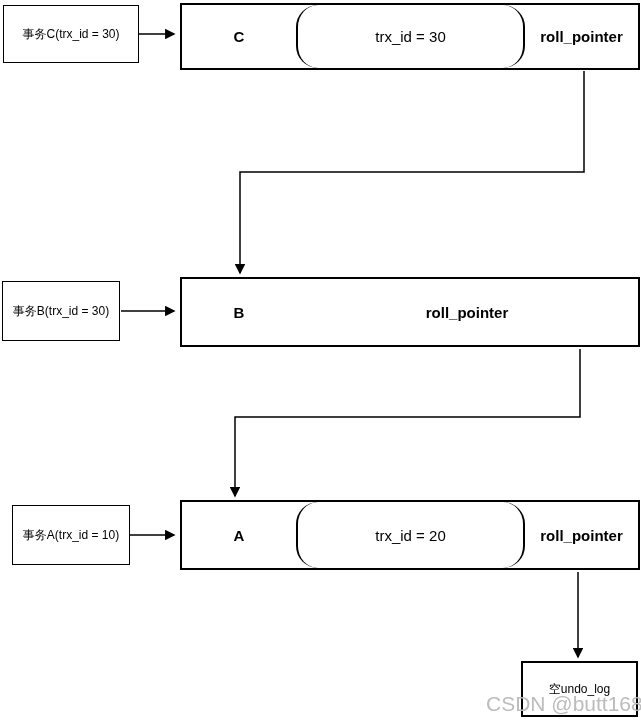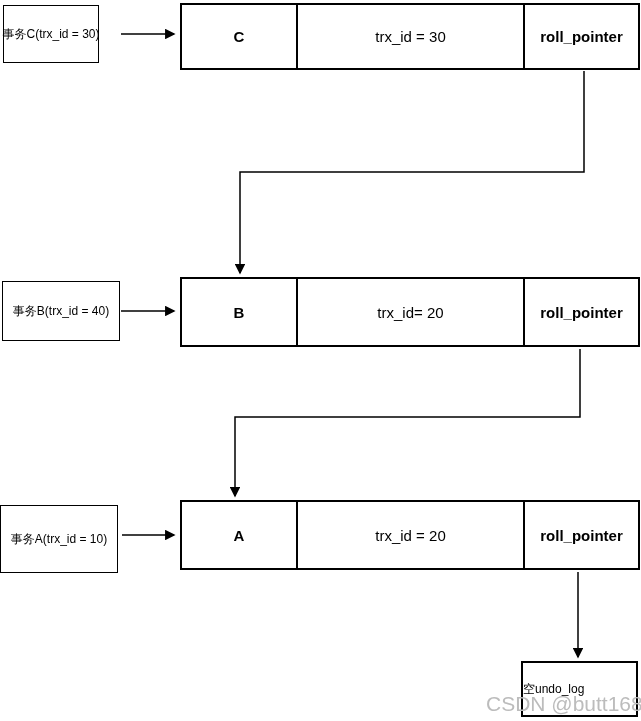--- a/index.html
+++ b/index.html
@@ -25,23 +25,23 @@
     position:absolute;
     border:1.5px solid var(--line-color);
     background:var(--bg-color);
     display:flex;
     align-items:center;
     justify-content:center;
     font-size:12px;
     white-space:nowrap;
     box-sizing:border-box;
   }
-  .txn-c{left:3px;top:5px;width:96px;height:58px;}
+  .txn-c{left:3px;top:5px;width:136px;height:58px;}
   .txn-b{left:2px;top:281px;width:118px;height:60px;}
-  .txn-a{left:0;top:505px;width:118px;height:68px;}
+  .txn-a{left:12px;top:505px;width:118px;height:60px;}
   
   .vrow{
     position:absolute;
     left:180px;
     width:460px;
     border:2px solid var(--line-color);
     background:var(--bg-color);
     display:flex;
     box-sizing:border-box;
   }
@@ -50,30 +50,31 @@
   .row-a{top:500px;height:70px;}
   .cell{
     display:flex;
     align-items:center;
     justify-content:center;
     font-size:15px;
     box-sizing:border-box;
     white-space:nowrap;
   }
   .cell-name{width:114px;font-weight:bold;}
-  .cell-trx{width:229px;border-left:2px solid var(--line-color);border-right:2px solid var(--line-color);}
+  .cell-trx{width:229px;border-left:2px solid var(--line-color);border-right:2px solid var(--line-color);border-radius:22px;}
   .cell-ptr{flex:1;font-weight:bold;}
   
   .undo-box{
     position:absolute;
     left:521px;top:661px;width:117px;height:56px;
     border:2px solid var(--line-color);
     background:var(--bg-color);
     display:flex;
     align-items:center;
+    justify-content:center;
     font-size:12px;
     box-sizing:border-box;
   }
   
   svg.connectors{
     position:absolute;
     left:0;top:0;
     width:641px;height:721px;
     pointer-events:none;
   }
@@ -110,35 +111,34 @@
     <line x1="122" y1="535" x2="174" y2="535" marker-end="url(#arrow)"></line>
     <polyline points="584,71 584,172 240,172 240,273" marker-end="url(#arrow)"></polyline>
     <polyline points="580,349 580,417 235,417 235,496" marker-end="url(#arrow)"></polyline>
     <line x1="578" y1="572" x2="578" y2="657" marker-end="url(#arrow)"></line>
   </svg>
 
   <div class="txn-box txn-c">
     <span>事务C(trx_id = 30)</span>
   </div>
   <div class="txn-box txn-b">
-    <span>事务B(trx_id = 40)</span>
+    <span>事务B(trx_id = 30)</span>
   </div>
   <div class="txn-box txn-a">
     <span>事务A(trx_id = 10)</span>
   </div>
 
   <div class="vrow row-c">
     <div class="cell cell-name">C</div>
     <div class="cell cell-trx">trx_id = 30</div>
     <div class="cell cell-ptr">roll_pointer</div>
   </div>
 
   <div class="vrow row-b">
     <div class="cell cell-name">B</div>
-    <div class="cell cell-trx">trx_id= 20</div>
     <div class="cell cell-ptr">roll_pointer</div>
   </div>
 
   <div class="vrow row-a">
     <div class="cell cell-name">A</div>
     <div class="cell cell-trx">trx_id = 20</div>
     <div class="cell cell-ptr">roll_pointer</div>
   </div>
 
   <div class="undo-box">

